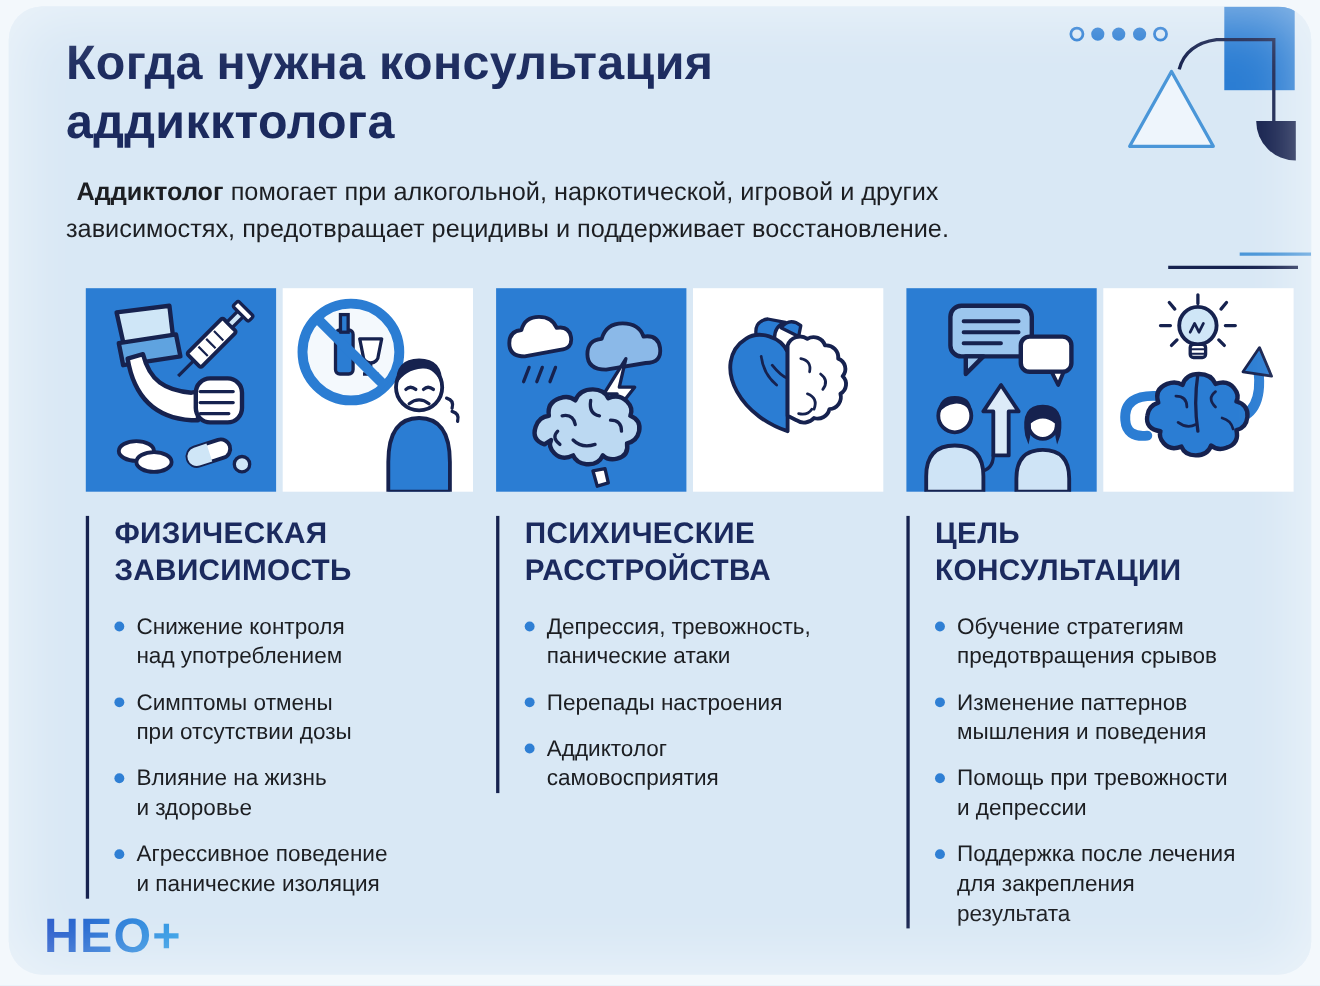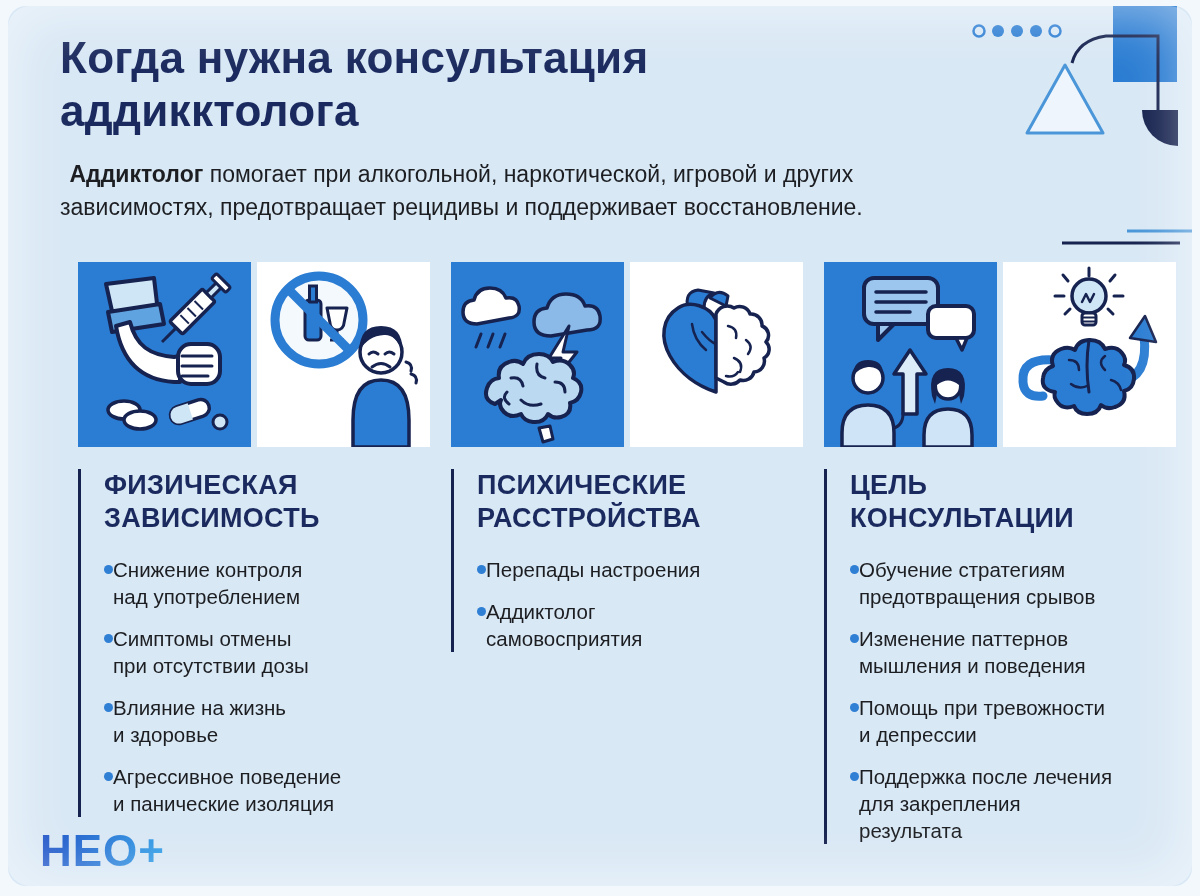--- a/index.html
+++ b/index.html
@@ -3,21 +3,21 @@
 <meta charset="utf-8">
 <style>
   html,body{margin:0;padding:0;}
   body{
     width:1200px;height:896px;position:relative;overflow:hidden;
     background:#f3f8fc;
     font-family:"Liberation Sans","DejaVu Sans",sans-serif;
   }
   .canvas{
     position:absolute;left:8px;right:8px;top:6px;bottom:10px;
-    border-radius:18px;background:var(--canvas,#d9e8f5);overflow:hidden;
+    border-radius:30px;background:var(--canvas,#d9e8f5);overflow:hidden;
   }
   .canvas::after{
     content:'';position:absolute;inset:0;border-radius:22px;pointer-events:none;
     box-shadow:inset 0 0 55px 8px rgba(255,255,255,.5);
   }
   .decor{position:absolute;top:0;right:0;width:300px;height:260px;}
   h1.title{
     position:absolute;left:52px;top:26px;margin:0;max-width:830px;
     font-size:44px;line-height:1.2;font-weight:800;letter-spacing:.3px;
     color:var(--heading,#1b2a5e);white-space:pre-line;
@@ -33,21 +33,21 @@
   .tile{width:173px;height:185px;flex:0 0 auto;}
   .tile.blue{background:var(--tile-blue,#2b7dd3);}
   .tile.white{background:#ffffff;}
   .tile svg{display:block;width:100%;height:100%;}
   .textblock{margin-top:22px;border-left:3px solid var(--navy,#16224f);padding-left:23px;}
   h2.colhead{
     margin:0 0 20px;font-size:27px;line-height:1.24;font-weight:800;
     letter-spacing:.3px;color:var(--heading,#1b2a5e);white-space:pre-line;
   }
   ul.bullets{list-style:none;margin:0;padding:0;display:flex;flex-direction:column;gap:15px;}
-  ul.bullets li{display:flex;font-size:20.5px;line-height:1.32;color:var(--text,#1c1e22);}
+  ul.bullets li{display:flex;gap:11px;font-size:20.5px;line-height:1.32;color:var(--text,#1c1e22);}
   .dot{flex:0 0 auto;width:9px;height:9px;border-radius:50%;background:var(--accent,#2f7fd4);margin-top:9px;}
   .bt{white-space:pre-line;}
   .logo{
     position:absolute;left:32px;top:820px;
     font-size:44px;font-weight:900;letter-spacing:1px;
     background:linear-gradient(100deg,#1b4ec6 0%,#2d7fd9 55%,#35a3e8 100%);
     -webkit-background-clip:text;background-clip:text;color:transparent;
   }
 </style>
 </head>
@@ -173,20 +173,25 @@
             <path d="M98,64 q10,2 8,12 M116,78 q8,6 2,14 M104,96 q10,4 6,14 M96,114 q8,2 12,-4" stroke="#16224f" stroke-width="2.5" fill="none" stroke-linecap="round"></path>
           </svg>
         </div>
       </div>
       <div class="textblock">
         <h2 class="colhead">ПСИХИЧЕСКИЕ
 РАССТРОЙСТВА</h2>
         <ul class="bullets">
             <li>
               <span class="dot"></span>
+              <span class="bt">Депрессия, тревожность,
+панические атаки</span>
+            </li>
+            <li>
+              <span class="dot"></span>
               <span class="bt">Перепады настроения</span>
             </li>
             <li>
               <span class="dot"></span>
               <span class="bt">Аддиктолог
 самовосприятия</span>
             </li>
           </ul>
       </div>
     </section>

